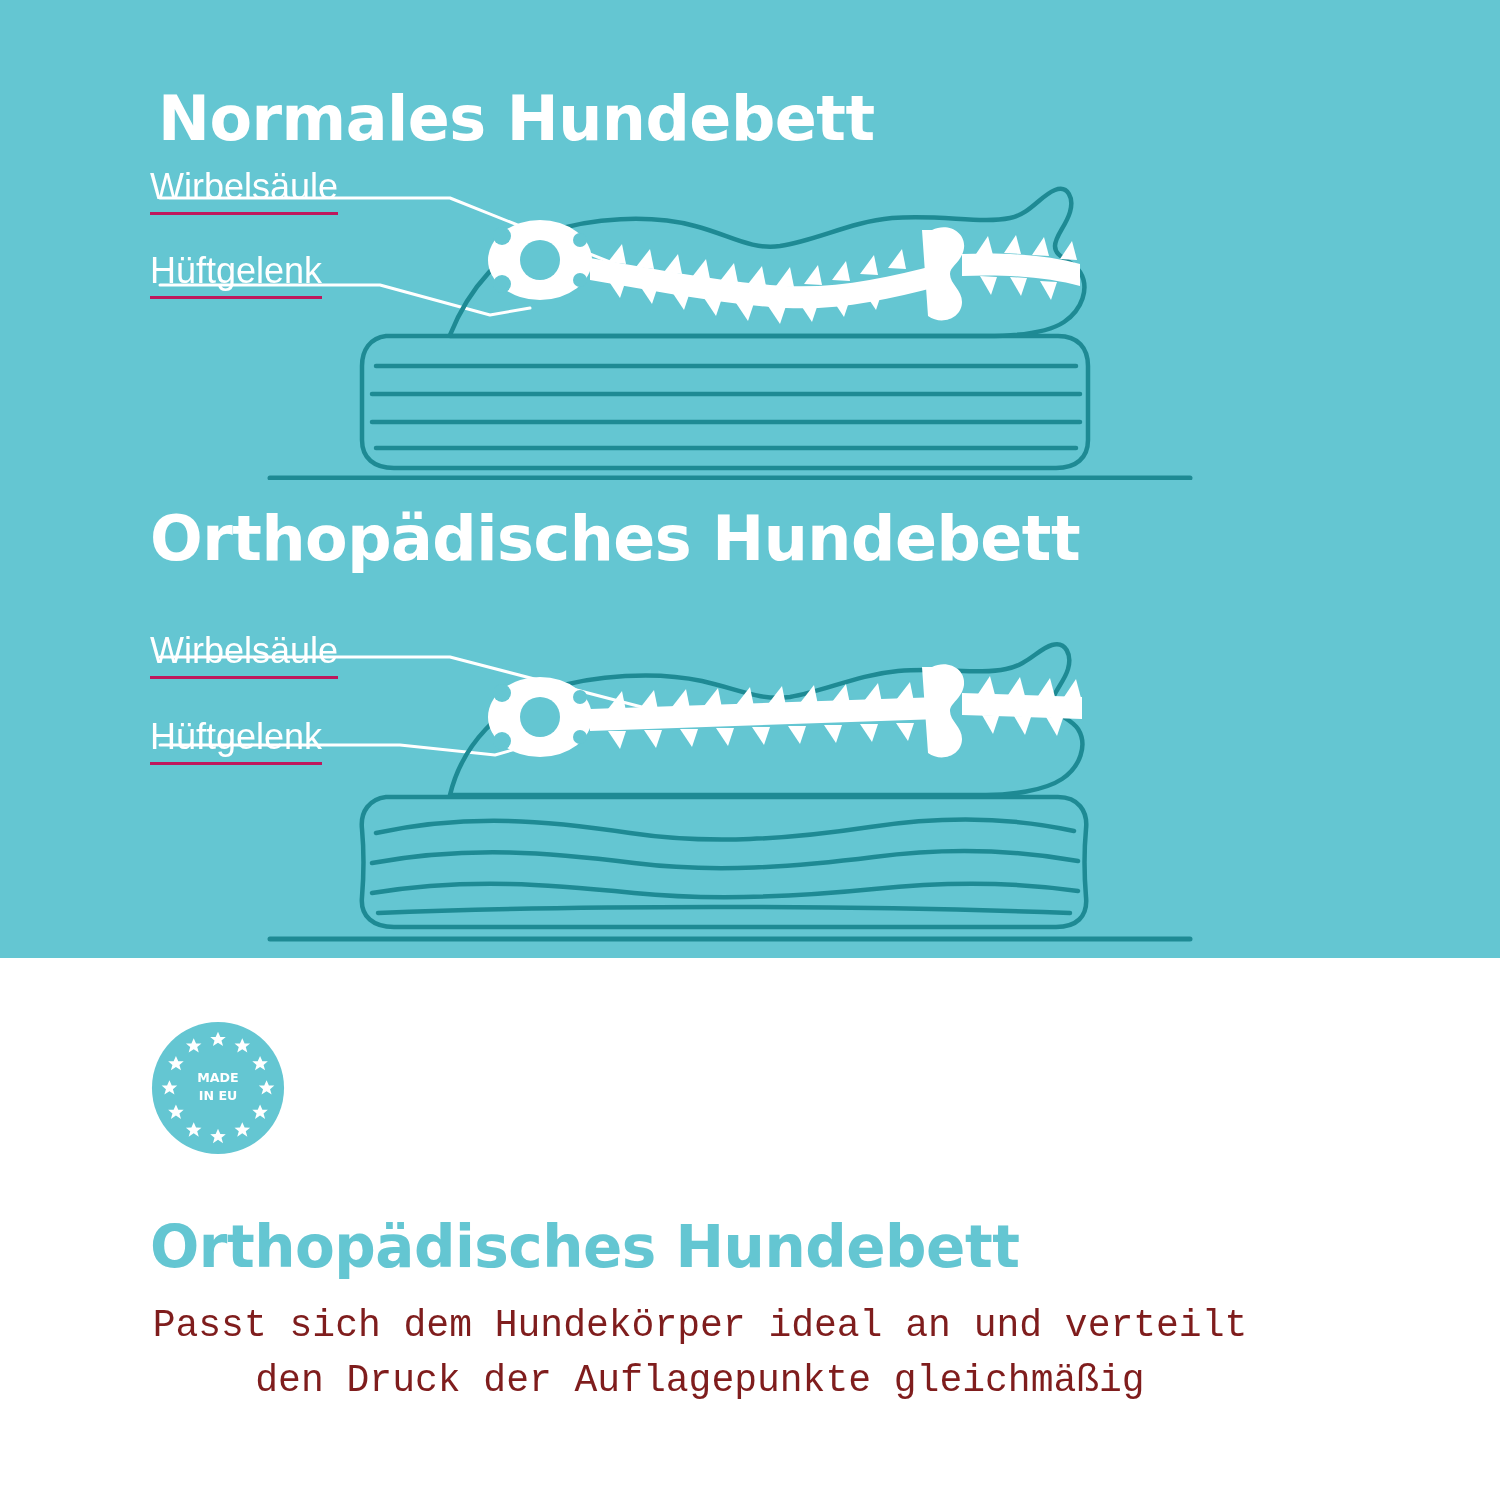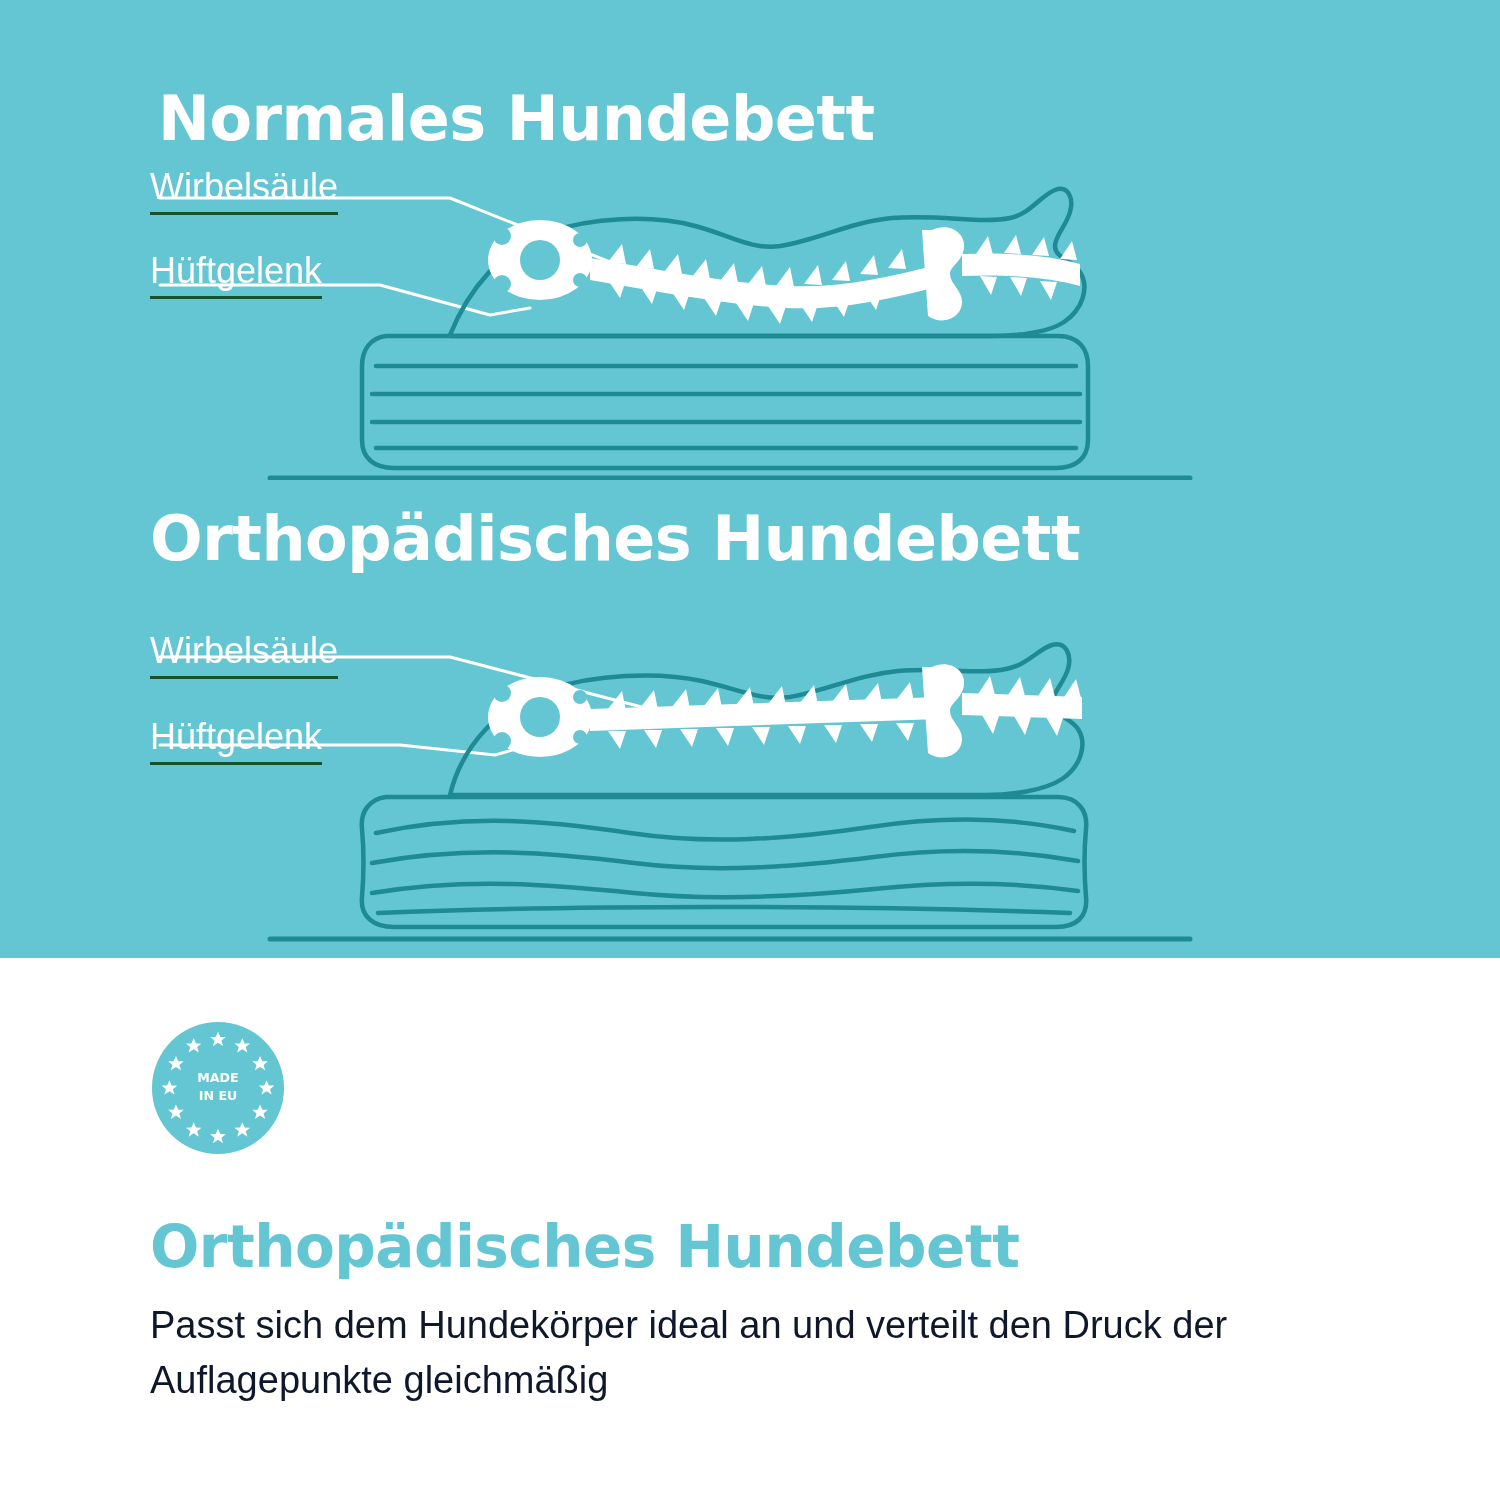--- a/index.html
+++ b/index.html
@@ -44,21 +44,21 @@
   .callout-label {
     position: absolute;
     color: #ffffff;
     font-size: 36px;
     line-height: 1.05;
     white-space: nowrap;
     font-family: "Liberation Sans", sans-serif;
     padding-bottom: 6px;
   }
   .callout-label.underlined {
-    border-bottom: 3px solid #14532d;
+    border-bottom: 3px solid #be185d;
     text-align: center;
   }
   #lbl-wirbel-1 { left: 150px; top: 168px; }
   #lbl-huft-1   { left: 150px; top: 252px; }
   #lbl-wirbel-2 { left: 150px; top: 632px; }
   #lbl-huft-2   { left: 150px; top: 718px; }
 
   .diagram {
     position: absolute;
   }
@@ -92,22 +92,23 @@
     white-space: nowrap;
     font-family: "DejaVu Sans", sans-serif;
   }
   .product-desc {
     position: absolute;
     left: 150px;
     top: 340px;
     width: 1100px;
     font-size: 38px;
     line-height: 1.45;
-    color: #0f172a;
-    font-family: Liberation Sans, sans-serif;
+    color: #7f1d1d;
+    font-family: Liberation Mono, monospace;
+    text-align: center;
   }
 </style>
 </head>
 <body>
 
 <div class="page">
 
   <div class="teal-panel">
 
     <div class="section-title" id="title-normal">Normales Hundebett</div>

